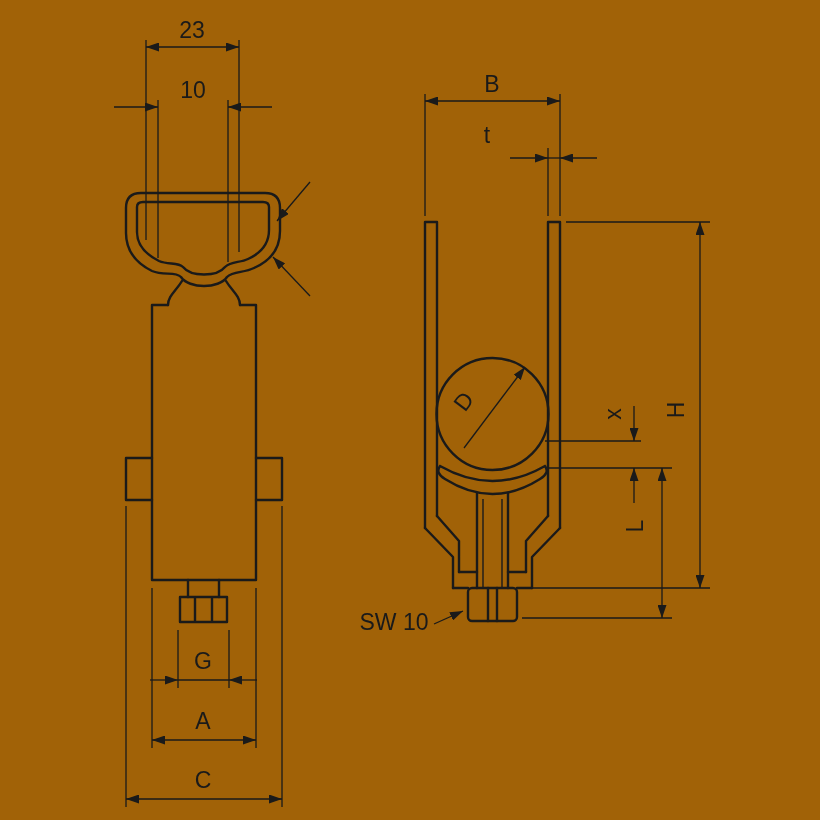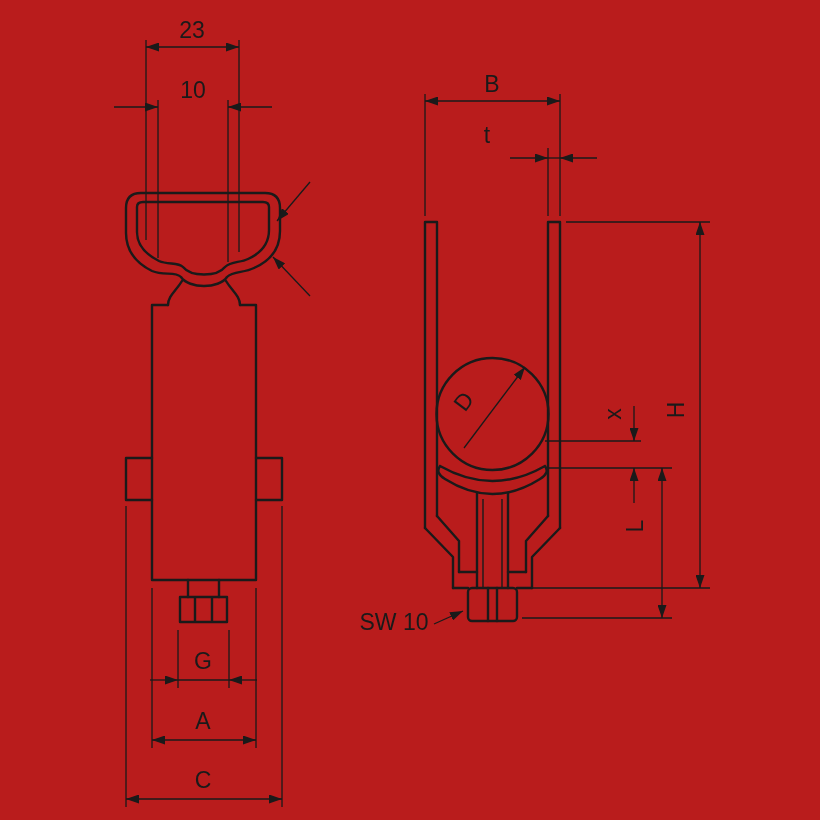--- a/index.html
+++ b/index.html
@@ -1,17 +1,17 @@
 <!DOCTYPE html>
 <html><head>
 <meta charset="utf-8">
 <style>
   html,body{margin:0;padding:0;background:#ffffff;}
   .page{
-    width:820px;height:820px;background:#b91c1c;position:relative;
+    width:820px;height:820px;background:#a16207;position:relative;
     font-family:"Liberation Sans",sans-serif;overflow:hidden;
   }
   svg{display:block;}
   .outline{fill:none;stroke:#1a1a1a;stroke-width:2.4;stroke-linejoin:round;stroke-linecap:round;}
   .thin{fill:none;stroke:#1a1a1a;stroke-width:1.4;}
   .dim{fill:none;stroke:#1a1a1a;stroke-width:1.3;}
   text.lbl{fill:#1a1a1a;font-size:23px;font-family:"Liberation Sans",sans-serif;}
   .mid{text-anchor:middle;}
 </style>
 </head>

